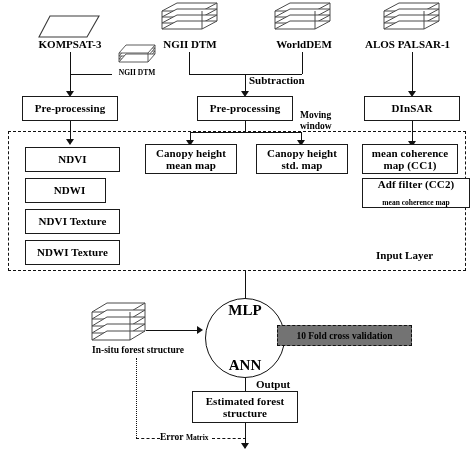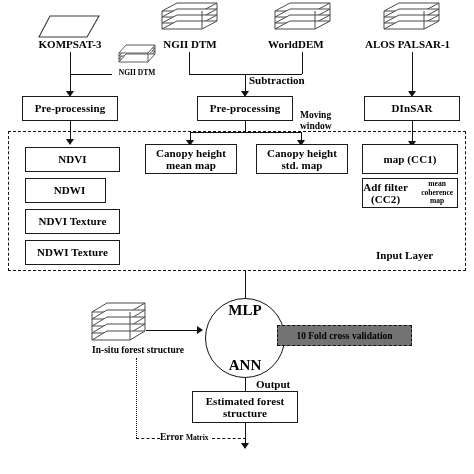--- a/index.html
+++ b/index.html
@@ -138,21 +138,21 @@
         <polygon points="2,21 42,21 57,13 17,13"></polygon>
         <polygon points="2,27 42,27 57,19 17,19"></polygon>
       </g>
       <g stroke="#4a4a4a" stroke-width="1" fill="none">
         <line x1="2" y1="9" x2="2" y2="27"></line>
         <line x1="42" y1="9" x2="42" y2="27"></line>
         <line x1="57" y1="1" x2="57" y2="19"></line>
       </g>
     </svg>
   </div>
-  <div class="lbl" style="left:268px;top:38px;width:72px;text-align:left;">WorldDEM</div>
+  <div class="lbl" style="left:268px;top:38px;width:72px;text-align:center;">WorldDEM</div>
 
   <div class="icon" style="left:382px;top:2px;">
     <svg width="60" height="34" viewBox="0 0 60 34">
       <g fill="#ffffff" stroke="#4a4a4a" stroke-width="1">
         <polygon points="2,9 42,9 57,1 17,1"></polygon>
         <polygon points="2,15 42,15 57,7 17,7"></polygon>
         <polygon points="2,21 42,21 57,13 17,13"></polygon>
         <polygon points="2,27 42,27 57,19 17,19"></polygon>
       </g>
       <g stroke="#4a4a4a" stroke-width="1" fill="none">
@@ -212,23 +212,24 @@
   <div class="box" style="left:145px;top:144px;width:92px;height:30px;flex-direction:column;">
     <span>Canopy height</span>
     <span>mean map</span>
   </div>
   <div class="box" style="left:256px;top:144px;width:92px;height:30px;flex-direction:column;">
     <span>Canopy height</span>
     <span>std. map</span>
   </div>
 
   <div class="box" style="left:362px;top:144px;width:96px;height:30px;flex-direction:column;">
+    <span>mean coherence</span>
     <span>map (CC1)</span>
   </div>
-  <div class="box" style="left:362px;top:178px;width:96px;height:30px;flex-direction:row;gap:9px;">
+  <div class="box" style="left:362px;top:178px;width:108px;height:30px;flex-direction:column;gap:9px;">
     <span>Adf filter (CC2)</span>
     <span class="sub">mean coherence map</span>
   </div>
 
   <div class="ln-v" style="left:245px;top:271px;height:29px;"></div>
 
   <div class="circle" style="left:205px;top:298px;width:80px;height:80px;">
     <span>MLP</span>
     <span>ANN</span>
   </div>

